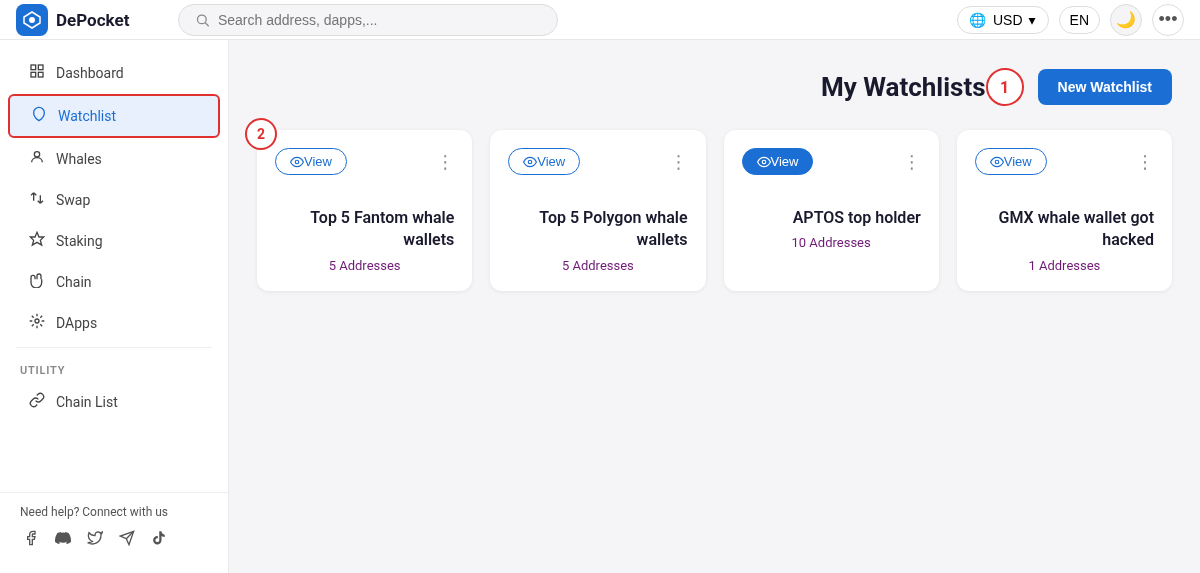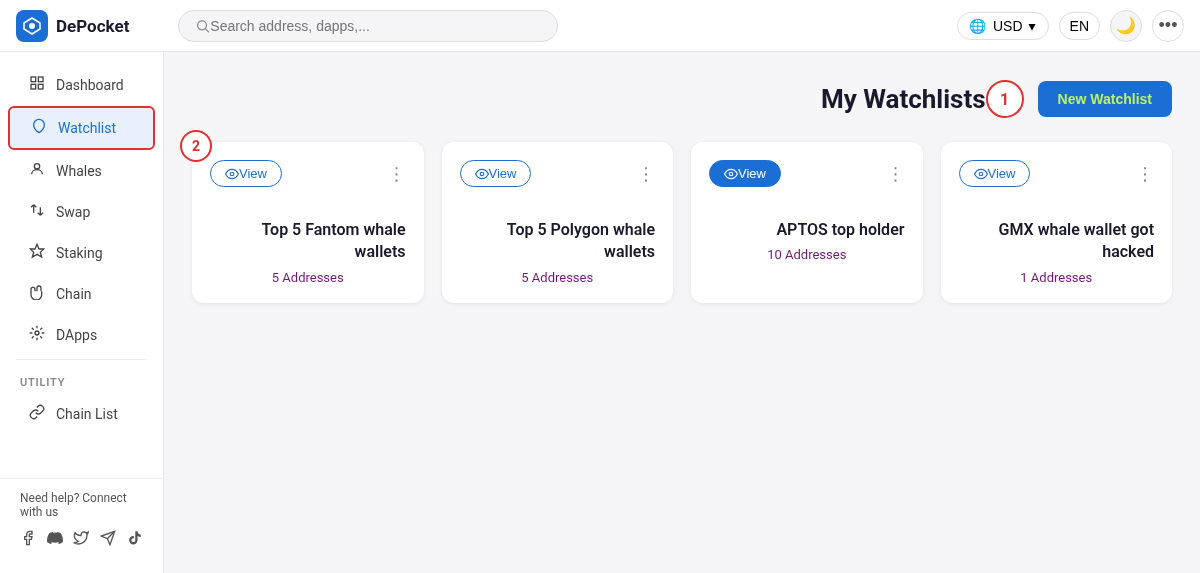--- a/index.html
+++ b/index.html
@@ -1,21 +1,21 @@
 <!DOCTYPE html>
 <html><head>
   <meta charset="utf-8">
   <style>
     * { box-sizing: border-box; margin: 0; padding: 0; }
     body { font-family: -apple-system, BlinkMacSystemFont, 'Segoe UI', Roboto, sans-serif; background: #f5f5f7; display: flex; flex-direction: column; height: 573px; overflow: hidden; }
 
     
     .header {
       background: #fff;
-      height: 52px;
+      height: 40px;
       display: flex;
       align-items: center;
       padding: 0 16px;
       border-bottom: 1px solid #e8e8e8;
       gap: 12px;
       flex-shrink: 0;
     }
     .logo-area {
       display: flex;
       align-items: center;
@@ -40,21 +40,21 @@
     }
     .search-bar {
       flex: 1;
       max-width: 380px;
       display: flex;
       align-items: center;
       background: #f5f5f7;
       border: 1px solid #ddd;
       border-radius: 24px;
       padding: 7px 16px;
-      gap: 0;
+      gap: 8px;
     }
     .search-bar input {
       border: none;
       background: transparent;
       outline: none;
       font-size: 14px;
       color: #888;
       width: 100%;
     }
     .header-right {
@@ -110,21 +110,21 @@
 
     
     .main-layout {
       display: flex;
       flex: 1;
       overflow: hidden;
     }
 
     
     .sidebar {
-      width: 164px;
+      width: 229px;
       background: #fff;
       border-right: 1px solid #e8e8e8;
       display: flex;
       flex-direction: column;
       padding: 12px 0;
       flex-shrink: 0;
     }
     .sidebar-nav {
       flex: 1;
     }
@@ -219,21 +219,21 @@
       display: flex;
       align-items: center;
       justify-content: center;
       font-size: 16px;
       font-weight: 700;
       color: #e03030;
       background: white;
     }
     .new-watchlist-btn {
       background: #1a6ed4;
-      color: #bef264;
+      color: #ffffff;
       border: none;
       border-radius: 8px;
       padding: 10px 20px;
       font-size: 14px;
       font-weight: 600;
       cursor: pointer;
     }
 
     
     .cards-grid {

